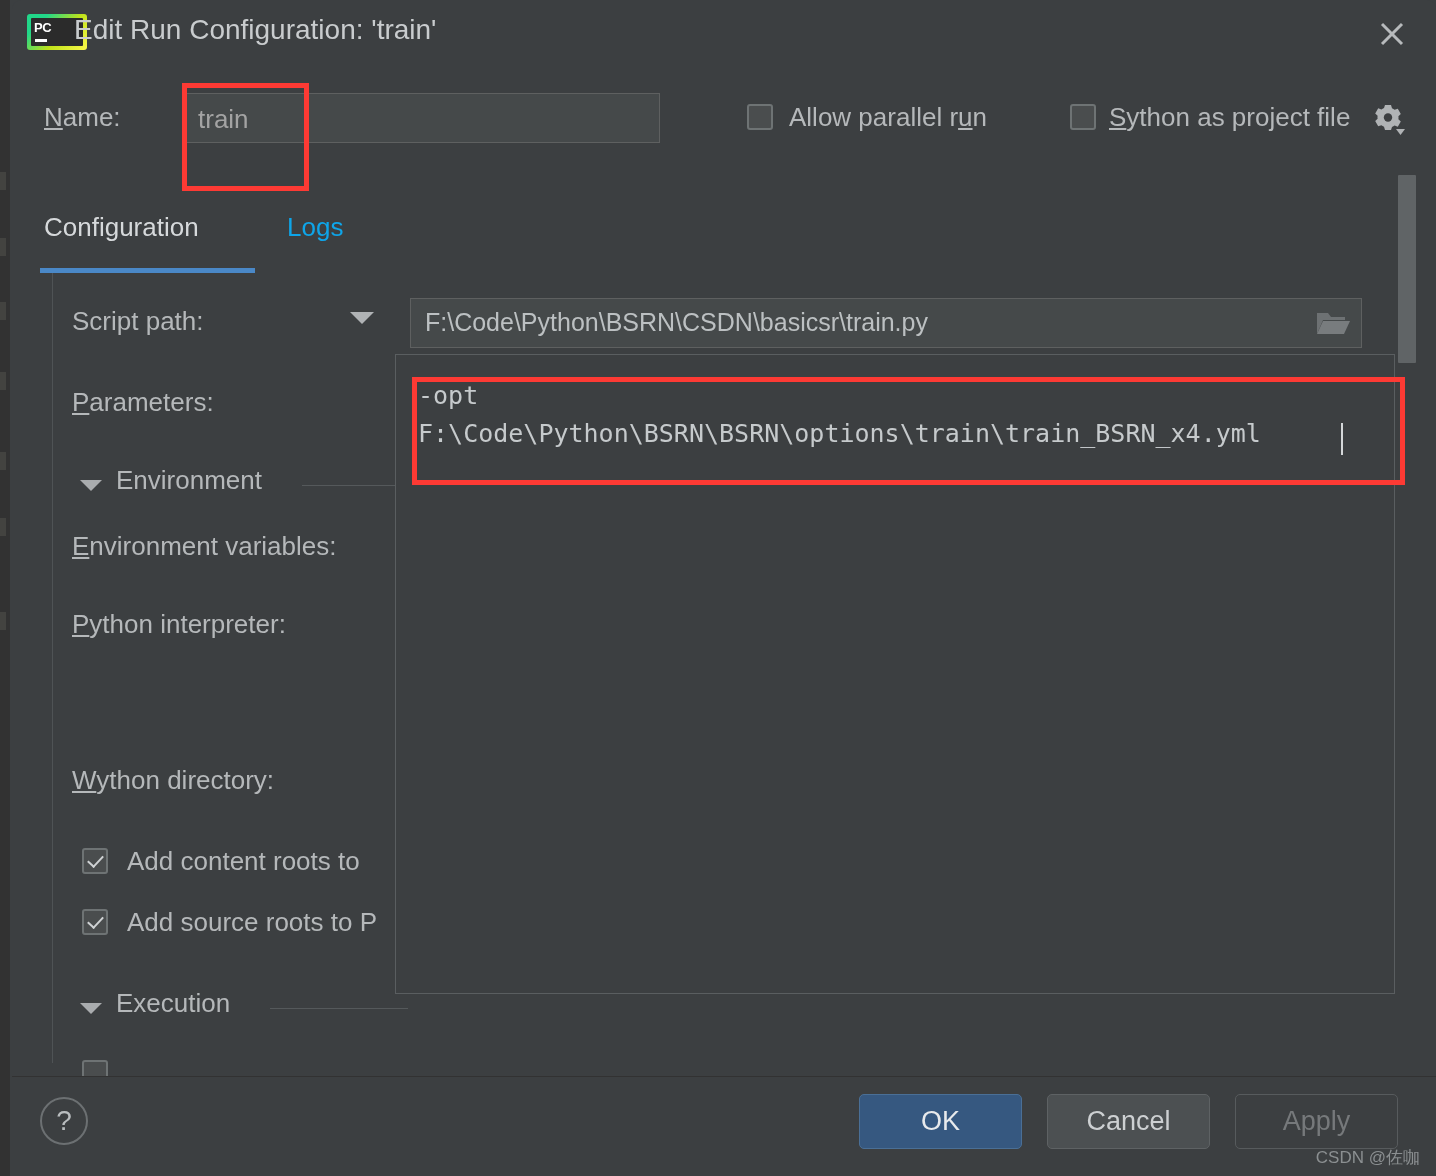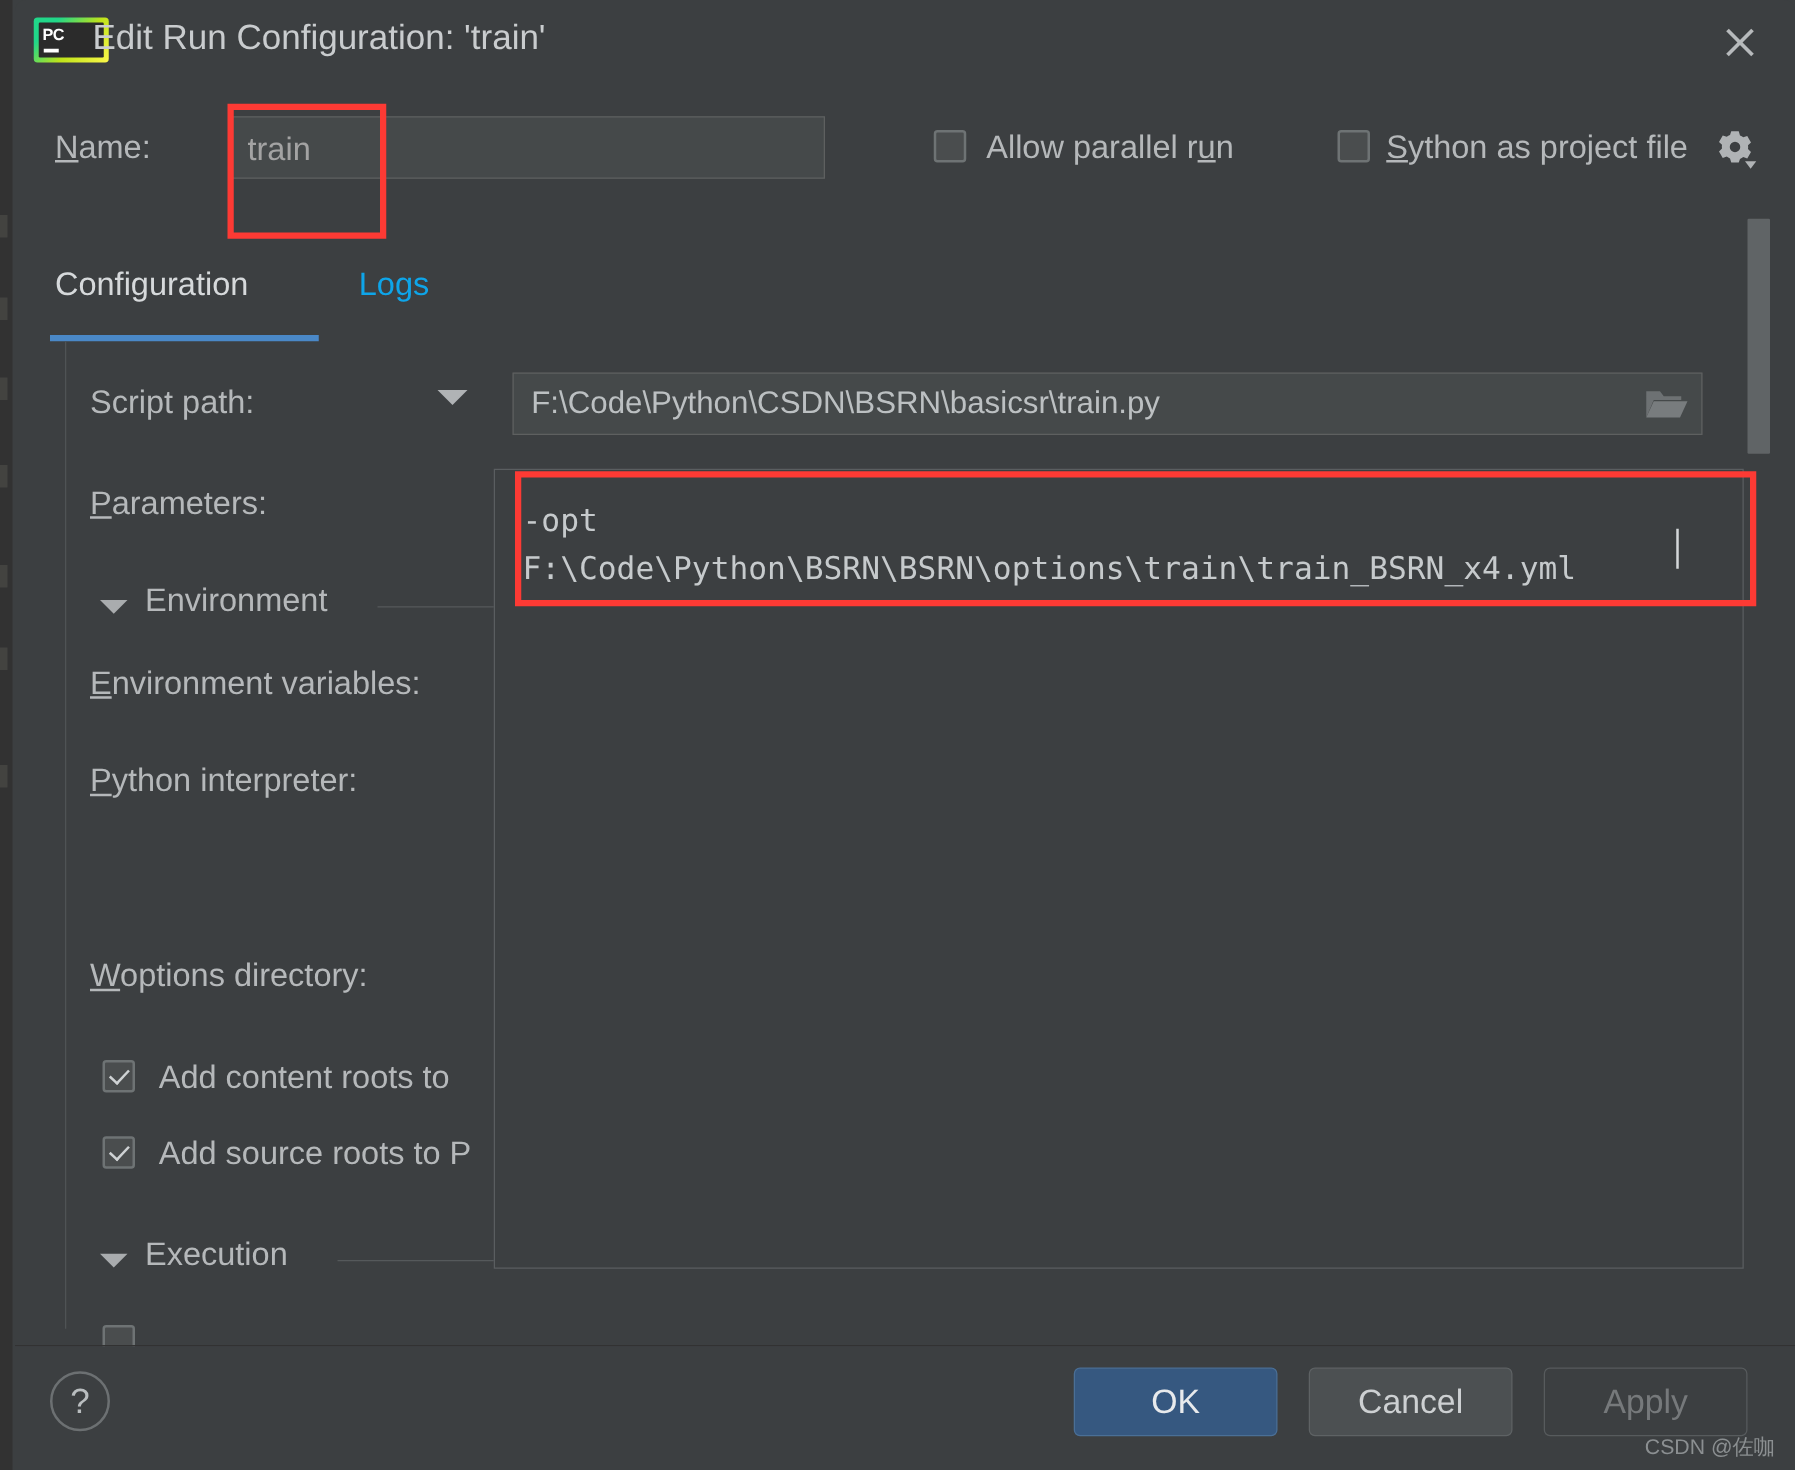--- a/index.html
+++ b/index.html
@@ -244,21 +244,21 @@
   .section-line {
     position: absolute;
     top: 20px;
     height: 1px;
     background: #55595b;
   }
 
   
   .params-panel {
     position: absolute;
-    left: 383px; top: 375px;
+    left: 383px; top: 354px;
     width: 1000px; height: 640px;
     background: #3c3f41;
     border: 1px solid #5a5e60;
     box-sizing: border-box;
     z-index: 40;
   }
   .params-text {
     position: absolute;
     left: 22px; top: 22px;
     font-family: "DejaVu Sans Mono", monospace;
@@ -422,40 +422,40 @@
       <div class="tab active" style="left:0;">Configuration</div>
       <div class="tab" style="left:243px;">Logs</div>
     </div>
     <div class="tab-underline"></div>
 
     <div class="form-panel"></div>
 
     <div class="form-label" style="left:60px; top:306px;">Script path:</div>
     <div class="combo-arrow"></div>
     <div class="path-field">
-      <span class="path-field-text">F:\Code\Python\CSDN\BSRN\basicsr\train.py</span>
+      <span class="path-field-text">F:\Code\Python\BSRN\CSDN\basicsr\train.py</span>
       <span class="folder-icon">
         <svg width="36" height="30" viewBox="0 0 36 30">
           <path d="M2 5 h11 l3 4 h14 v3 H8 L2 26 Z" fill="#6d7173"></path>
           <path d="M8 13 h27 l-6 13 H2 Z" fill="#787c7e"></path>
         </svg>
       </span>
     </div>
 
     <div class="form-label" style="left:60px; top:387px;"><span class="mn">P</span><span>arameters:</span></div>
 
     <div class="section" style="left:68px; top:465px; width:330px;">
       <span class="section-arrow"></span>
       <span class="section-title">Environment</span>
     </div>
     <div class="section-line" style="left:290px; top:485px; width:105px;"></div>
 
     <div class="form-label" style="left:60px; top:531px;"><span class="mn">E</span><span>nvironment variables:</span></div>
     <div class="form-label" style="left:60px; top:609px;"><span class="mn">P</span><span>ython interpreter:</span></div>
-    <div class="form-label" style="left:60px; top:765px;"><span class="mn">W</span><span>options directory:</span></div>
+    <div class="form-label" style="left:60px; top:765px;"><span class="mn">W</span><span>ython directory:</span></div>
 
     <div class="cbox checked" style="left:70px; top:848px;"></div>
     <div class="cb-label" style="left:115px; top:846px;">Add content roots to</div>
 
     <div class="cbox checked" style="left:70px; top:909px;"></div>
     <div class="cb-label" style="left:115px; top:907px;">Add source roots to P</div>
 
     <div class="section" style="left:68px; top:988px; width:330px;">
       <span class="section-arrow"></span>
       <span class="section-title">Execution</span>

